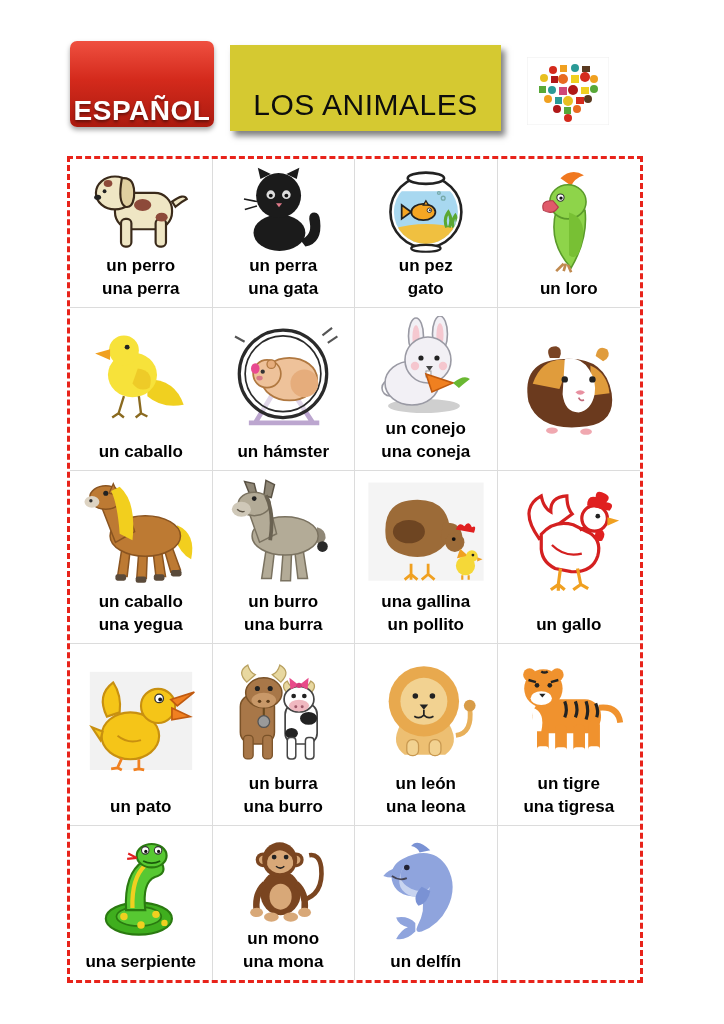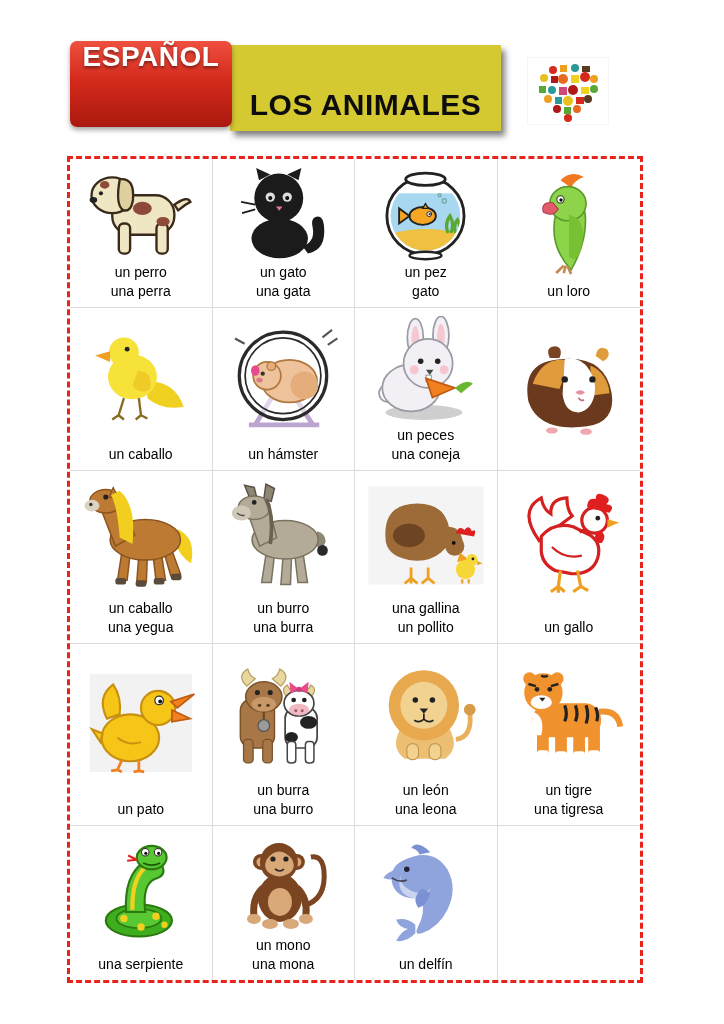--- a/index.html
+++ b/index.html
@@ -2,36 +2,36 @@
 <html><head>
 <meta charset="utf-8">
 <style>
   html,body{margin:0;padding:0;}
   body{
     width:724px;height:1024px;background:#ffffff;position:relative;
     font-family:"Liberation Sans", sans-serif;overflow:hidden;
   }
   
   .badge{
-    position:absolute;left:70px;top:41px;width:162px;height:86px;
+    position:absolute;left:70px;top:41px;width:144px;height:86px;
     background:linear-gradient(180deg,#ef5040 0%,#d42a1c 45%,#ab1a0f 100%);
     border-radius:7px;box-shadow:0 3px 5px rgba(0,0,0,.35);
-    display:flex;align-items:flex-start;justify-content:center;z-index:2;
+    display:flex;align-items:flex-end;justify-content:center;z-index:2;
   }
   .badge span{
     color:#fff;font-weight:bold;font-size:28px;letter-spacing:.5px;
     text-shadow:0 2px 3px rgba(0,0,0,.45);
   }
   .titlebar{
     position:absolute;left:230px;top:45px;width:271px;height:86px;
     background:#d5c931;box-shadow:4px 5px 6px rgba(0,0,0,.5);
     display:flex;align-items:flex-end;justify-content:center;
     padding-bottom:9px;box-sizing:border-box;z-index:1;
   }
-  .titlebar span{color:#0d0d0d;font-weight:bold;font-size:30px;letter-spacing:.5px;}
+  .titlebar span{color:#0d0d0d;font-weight:normal;font-size:30px;letter-spacing:.5px;}
   .logo{position:absolute;left:527px;top:57px;width:82px;height:68px;}
   
   .grid-wrap{
     position:absolute;left:67px;top:156px;width:576px;height:827px;
     border:3px dashed #e8231a;box-sizing:border-box;
   }
   .grid{
     width:100%;height:100%;display:grid;
     grid-template-columns:repeat(4,1fr);
     grid-template-rows:149px 163px 173px 182px 1fr;
@@ -44,21 +44,21 @@
   }
   .cell:nth-child(4n){border-right:none;}
   .cell:nth-child(n+17){border-bottom:none;}
   .icon-holder{
     flex:1;min-height:0;width:100%;
     display:flex;align-items:center;justify-content:center;
   }
   .icon-holder svg{height:96%;max-height:118px;width:auto;max-width:128px;}
   .cell-label{text-align:center;}
   .label-line{
-    font-weight:normal;font-size:14px;line-height:1.32;color:#000;
+    font-weight:bold;font-size:17px;line-height:1.32;color:#000;
     white-space:nowrap;
   }
 </style>
 </head>
 <body>
 
 <div class="badge">
   <span>ESPAÑOL</span>
 </div>
 <div class="titlebar">
@@ -130,21 +130,21 @@
   <circle cx="55" cy="33" r="26" fill="#1b1b1b"></circle>
   <circle cx="46" cy="32" r="5" fill="#ddd"></circle>
             <circle cx="64" cy="32" r="5" fill="#ddd"></circle>
   <circle cx="46" cy="33" r="2.2" fill="#111"></circle>
             <circle cx="64" cy="33" r="2.2" fill="#111"></circle>
   <path d="M52 42 h7 l-3.5 4.5z" fill="#e07a8a"></path>
   <path d="M30 40 l-15 -3 M30 45 l-14 4" stroke="#1b1b1b" stroke-width="1.8" fill="none"></path>
 </svg>
         </div>
     <div class="cell-label">
-          <div class="label-line">un gato</div>
+          <div class="label-line">un perra</div>
           <div class="label-line">una gata</div>
         </div>
   </div>
       <div class="cell">
     <div class="icon-holder">
           <svg viewBox="0 0 120 100">
   <circle cx="60" cy="52" r="41" fill="#ffffff" stroke="#222" stroke-width="3"></circle>
   <clipPath id="bowlclip">
               <circle cx="60" cy="52" r="37"></circle>
             </clipPath>
@@ -237,21 +237,21 @@
             <circle cx="71" cy="42" r="2.6" fill="#222"></circle>
   <circle cx="49" cy="50" r="4.2" fill="#f5b8c0" opacity=".75"></circle>
             <circle cx="77" cy="50" r="4.2" fill="#f5b8c0" opacity=".75"></circle>
   <path d="M60 50 h7 l-3.5 5z" fill="#444"></path>
   <rect x="60" y="55" width="5" height="6" fill="#fff" stroke="#999" stroke-width="1"></rect>
   <path d="M60 58 l27 9 l-21 9z" fill="#f08020" stroke="#c05a10" stroke-width="1.6"></path>
   <path d="M87 67 q11 -9 17 -4 q-9 7 -11 9z" fill="#6ab832"></path>
 </svg>
         </div>
     <div class="cell-label">
-          <div class="label-line">un peces</div>
+          <div class="label-line">un conejo</div>
           <div class="label-line">una coneja</div>
         </div>
   </div>
       <div class="cell">
     <div class="icon-holder">
           <svg viewBox="0 0 120 100">
   <path d="M22 62 q-7 -38 30 -40 q42 -4 48 32 q4 27 -23 31 q-45 6 -55 -23z" fill="#6b3a1e"></path>
   <path d="M26 45 q9 -25 32 -22 q-3 18 -7 27z" fill="#e09c3c"></path>
   <path d="M80 28 q16 7 18 26 l-17 2z" fill="#e09c3c"></path>
   <path d="M56 22 q15 -3 23 10 q7 11 5 23 q-3 15 -15 17 q-13 0 -15 -17z" fill="#fff"></path>

